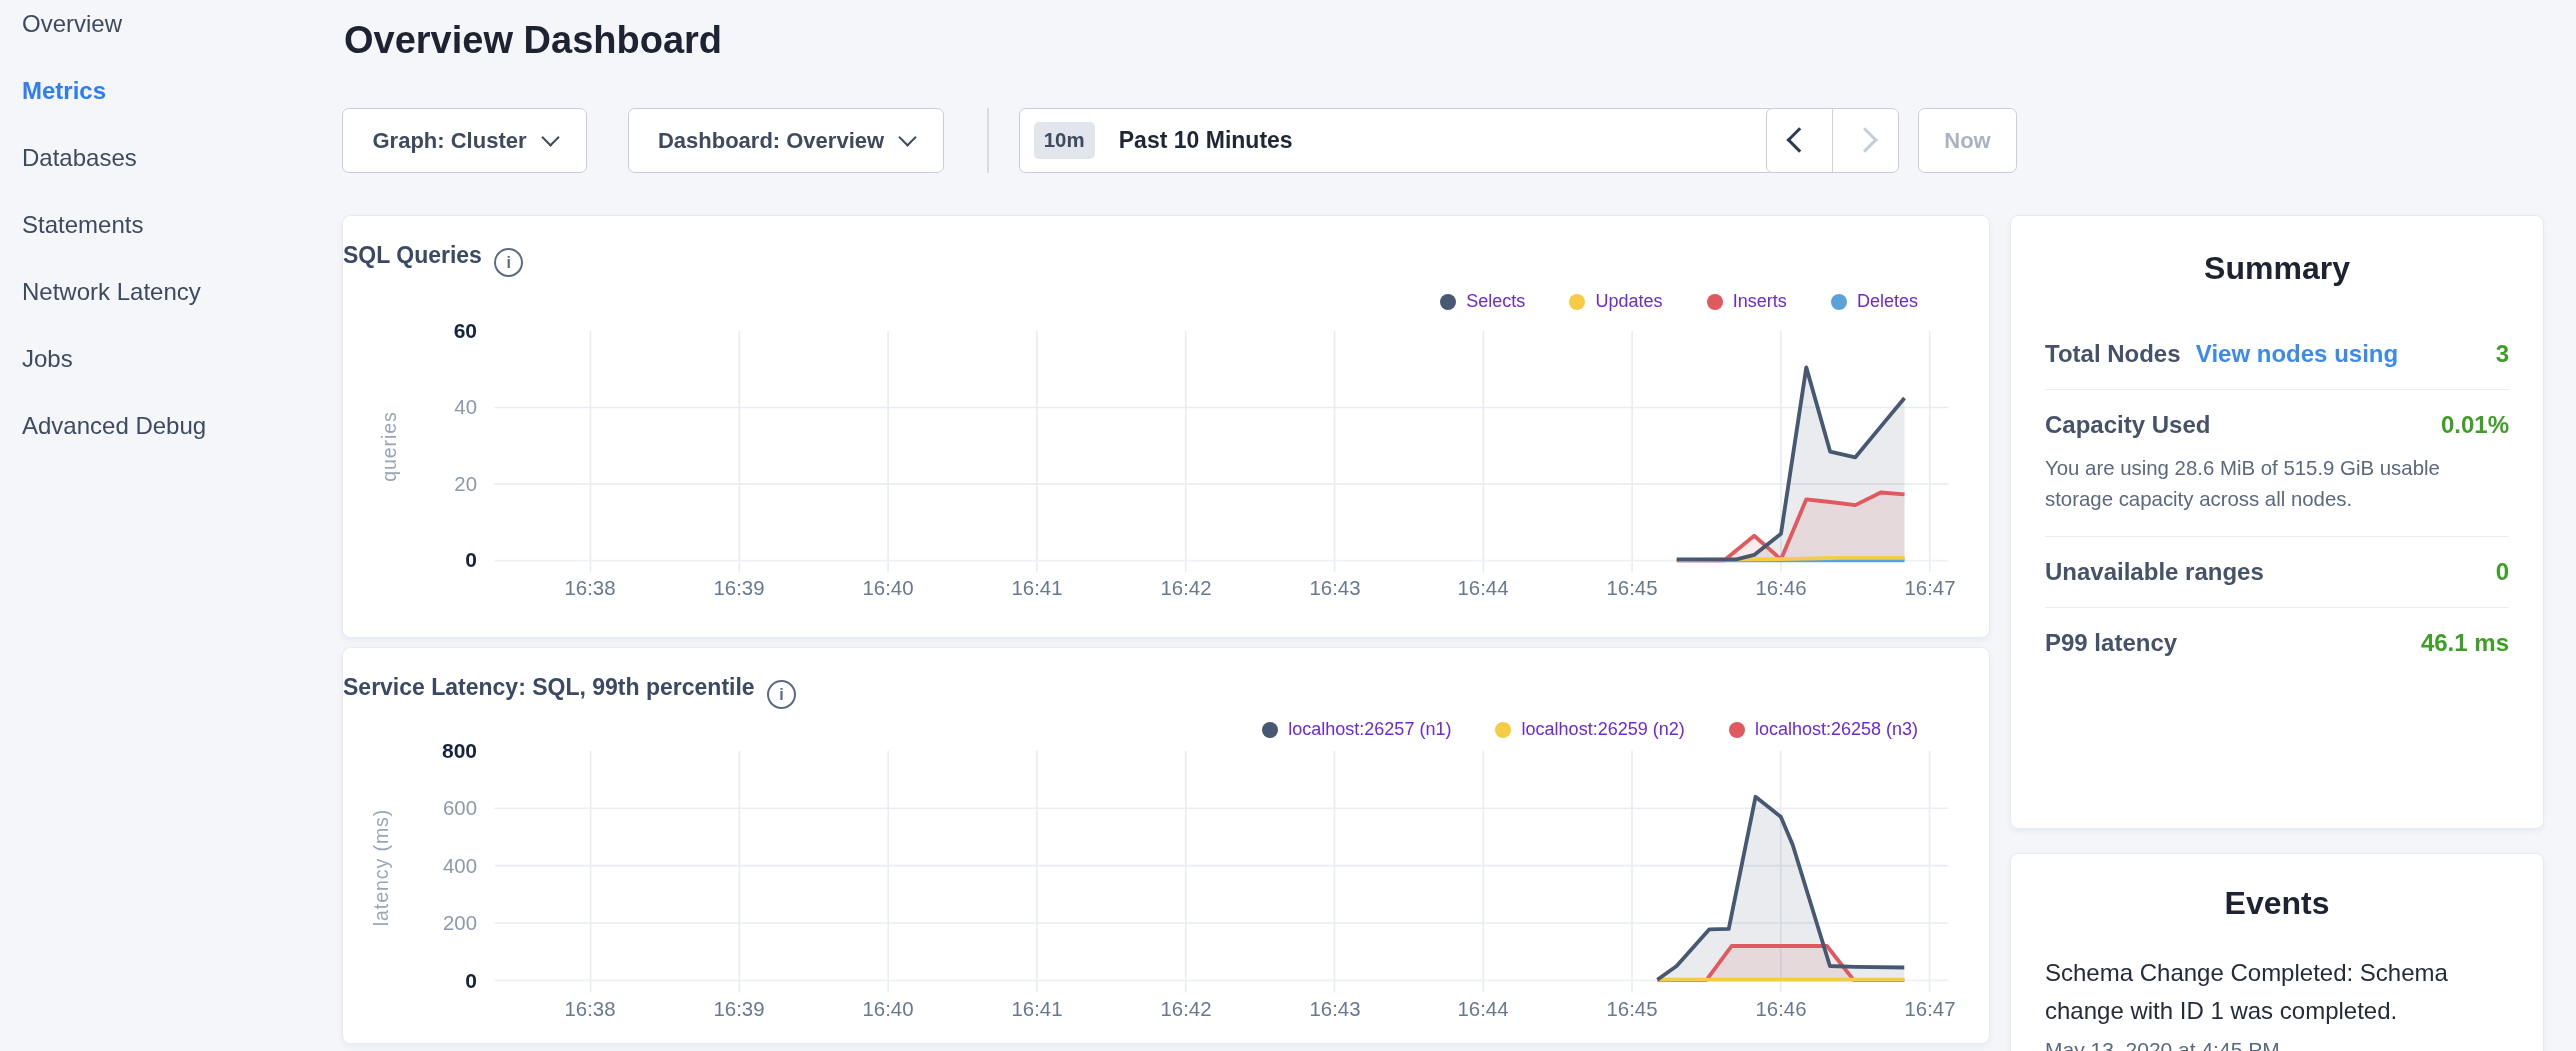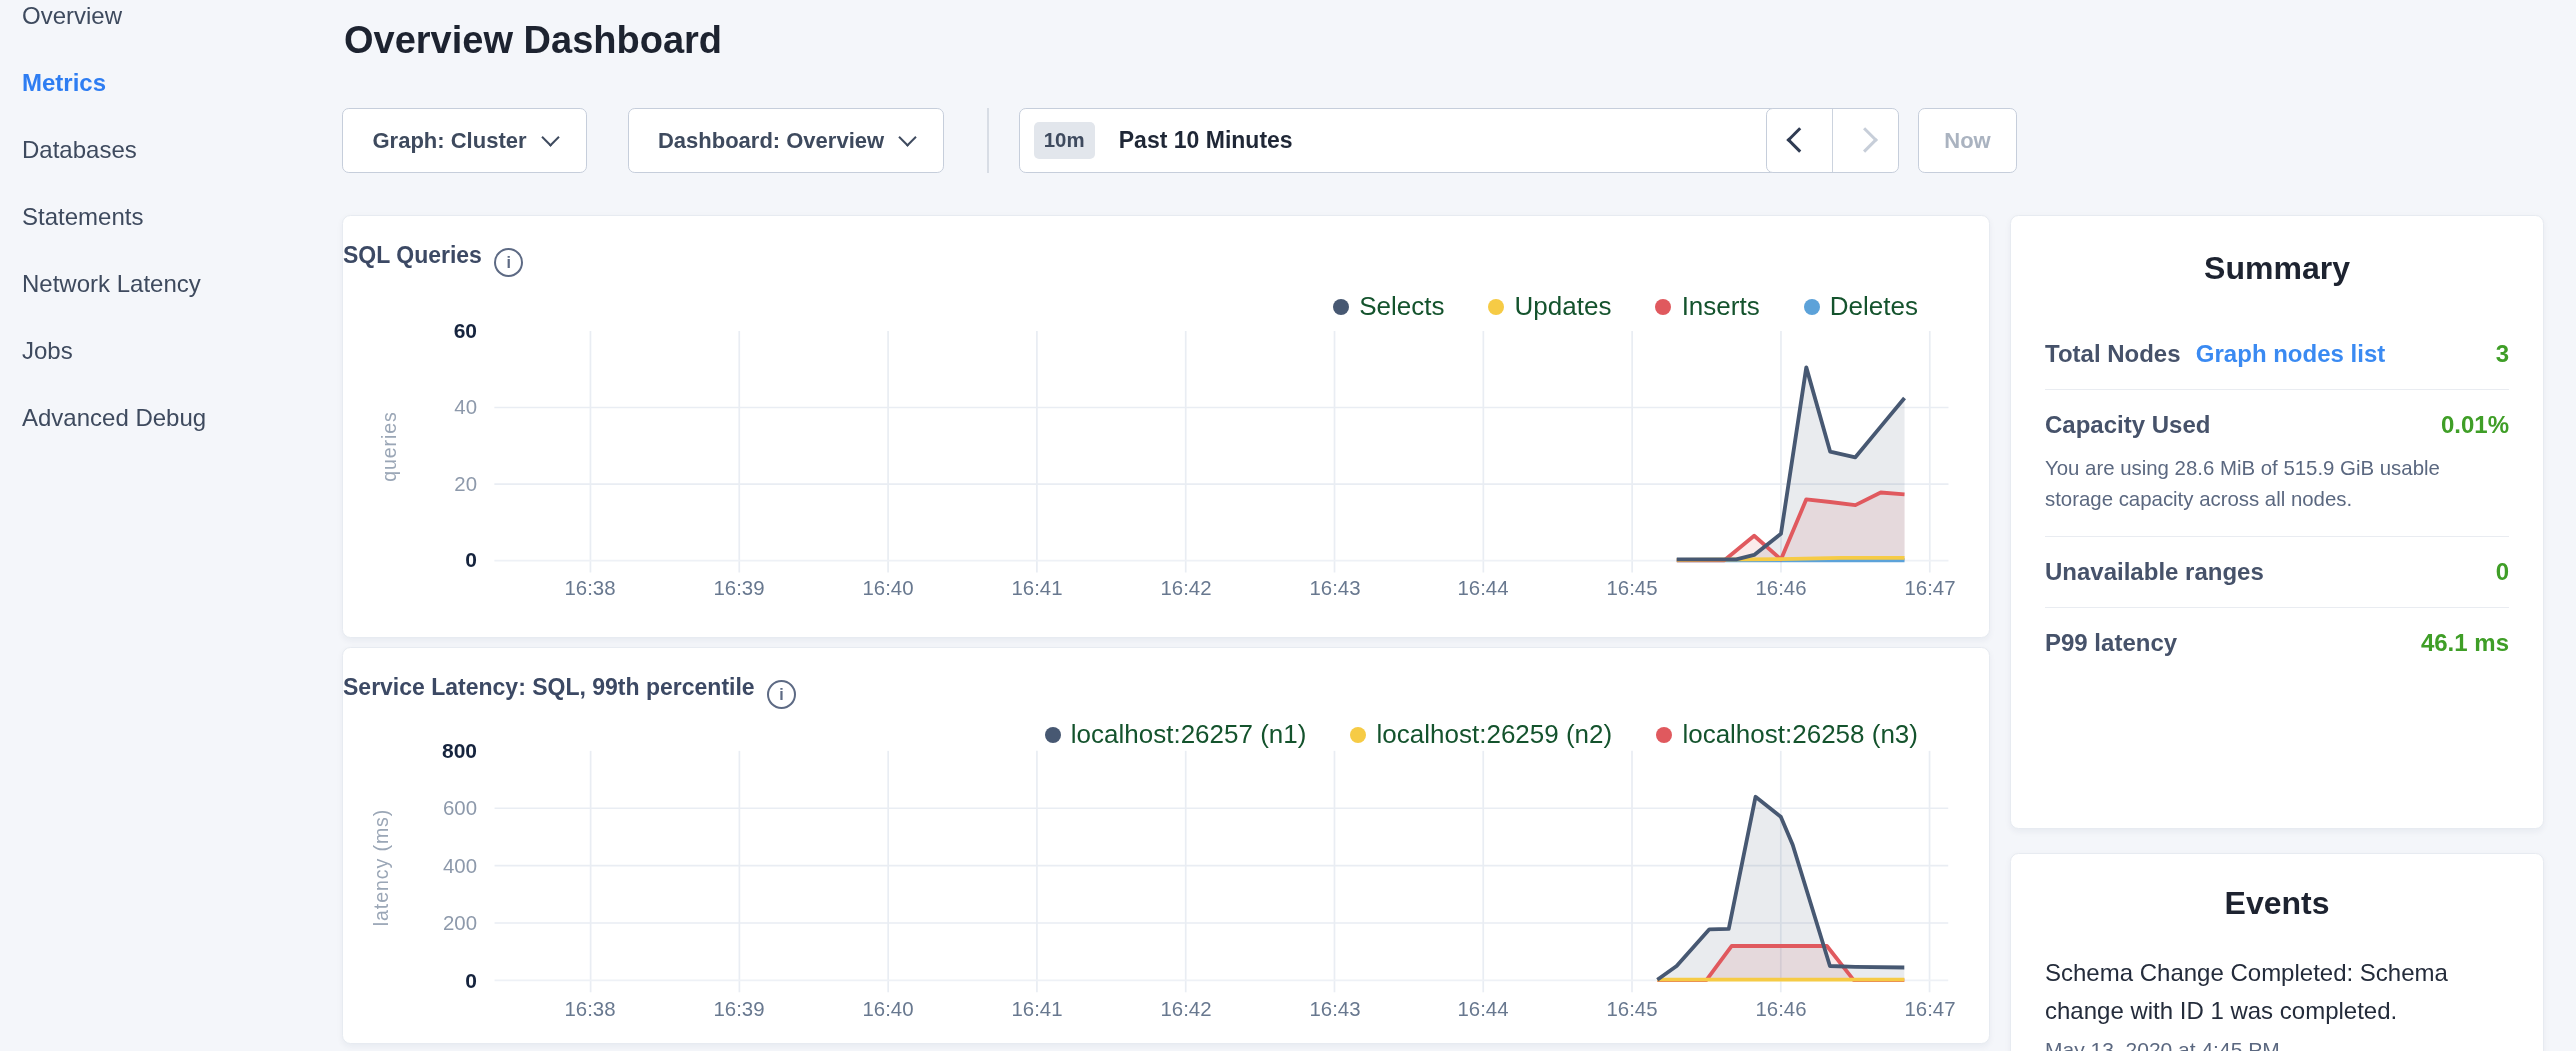--- a/index.html
+++ b/index.html
@@ -1,21 +1,21 @@
 <!DOCTYPE html>
 <html style="font-size:13.6px"><head>
 <meta charset="utf-8">
 <style>
   html,body{margin:0;padding:0;}
   body{font-family:"Liberation Sans",sans-serif;background:#f4f6fa;}
   #app{position:relative;width:2576px;height:1051px;background:#f4f6fa;overflow:hidden;}
 
   
   .sidebar{position:absolute;left:0;top:0;width:340px;height:100%;}
-  .sidebar ul{list-style:none;margin:0;padding:2px 0 0 22px;}
+  .sidebar ul{list-style:none;margin:0;padding:10px 0 0 22px;}
   .sidebar li{font-size:24px;color:#3e4a5e;margin-bottom:39px;cursor:pointer;}
   .sidebar li.active{color:#2e7df2;font-weight:700;}
 
   
   .page-title{position:absolute;left:344px;top:18.7px;margin:0;font-size:38px;font-weight:600;color:#1d2330;}
 
   .controls{position:absolute;left:342px;top:108px;width:1786px;height:65px;}
   .ctrl{position:absolute;top:0;height:65px;background:#fff;border:1.7px solid #c6cedb;border-radius:6.8px;
         display:flex;align-items:center;justify-content:center;font-weight:700;font-size:22px;color:#3e4a5e;
         box-sizing:border-box;cursor:pointer;}
@@ -42,21 +42,21 @@
   #events{left:2010px;top:853px;width:534px;height:289px;padding:25.5px 34px;}
 
   
   .chart-title{position:absolute;left:0;top:25.5px;width:100%;text-align:left;font-size:23px;font-weight:700;color:#3c4964;}
   .info-icon{display:inline-flex;align-items:center;justify-content:center;width:25.5px;height:25.5px;margin-left:12px;
              border:2.1px solid #5d6a84;border-radius:50%;font-size:16px;font-weight:600;color:#5d6a84;
              vertical-align:-5.1px;cursor:pointer;}
   .legend{position:absolute;right:71px;display:flex;gap:44px;list-style:none;margin:0;padding:0;}
   .legend li{display:flex;align-items:center;gap:10.2px;}
   .legend .dot{width:16px;height:16px;border-radius:50%;}
-  .legend .lbl{font-size:26px;color:#14532d;}
+  .legend .lbl{font-size:18px;color:#6d28d9;}
   #chart1 .legend{top:75px;} #chart2 .legend{top:71px;}
   .plot{position:absolute;left:0;top:0;}
   .ytick{position:absolute;left:34px;width:100px;text-align:right;font-size:20.4px;color:#8d99ab;transform:translateY(-50%);}
   .ytick.end{font-weight:700;color:#16243e;font-size:21px;}
   .xtick{position:absolute;width:102px;margin-left:-51px;text-align:center;font-size:20.4px;color:#68788f;}
   .ylab{position:absolute;width:255px;text-align:center;transform:rotate(-90deg);font-size:19.6px;color:#9aa6b6;letter-spacing:0.9px;}
 
   
   .panel-title{text-align:center;font-size:32px;font-weight:700;color:#1d2330;margin:5.1px 0 32px;}
   .srow{padding:21px 0;border-bottom:1.7px solid #e9ecf1;}
@@ -236,21 +236,21 @@
         <div class="xtick" style="left: 1438px; top: 350px;">16:46</div>
         <div class="xtick" style="left: 1587px; top: 350px;">16:47</div>
       </div>
   </div>
 
   <div class="card" id="summary">
     <div class="panel-title">Summary</div>
     <div class="srow">
       <div class="srow-head">
         <span class="slabel">Total Nodes</span>
-        <a class="slink">Graph nodes list</a>
+        <a class="slink">View nodes using</a>
         <span class="sval">3</span>
       </div>
     </div>
     <div class="srow">
       <div class="srow-head">
         <span class="slabel">Capacity Used</span>
         <span class="sval">0.01%</span>
       </div>
       <div class="sdesc">You are using 28.6 MiB of 515.9 GiB usable storage capacity across all nodes.</div>
     </div>

